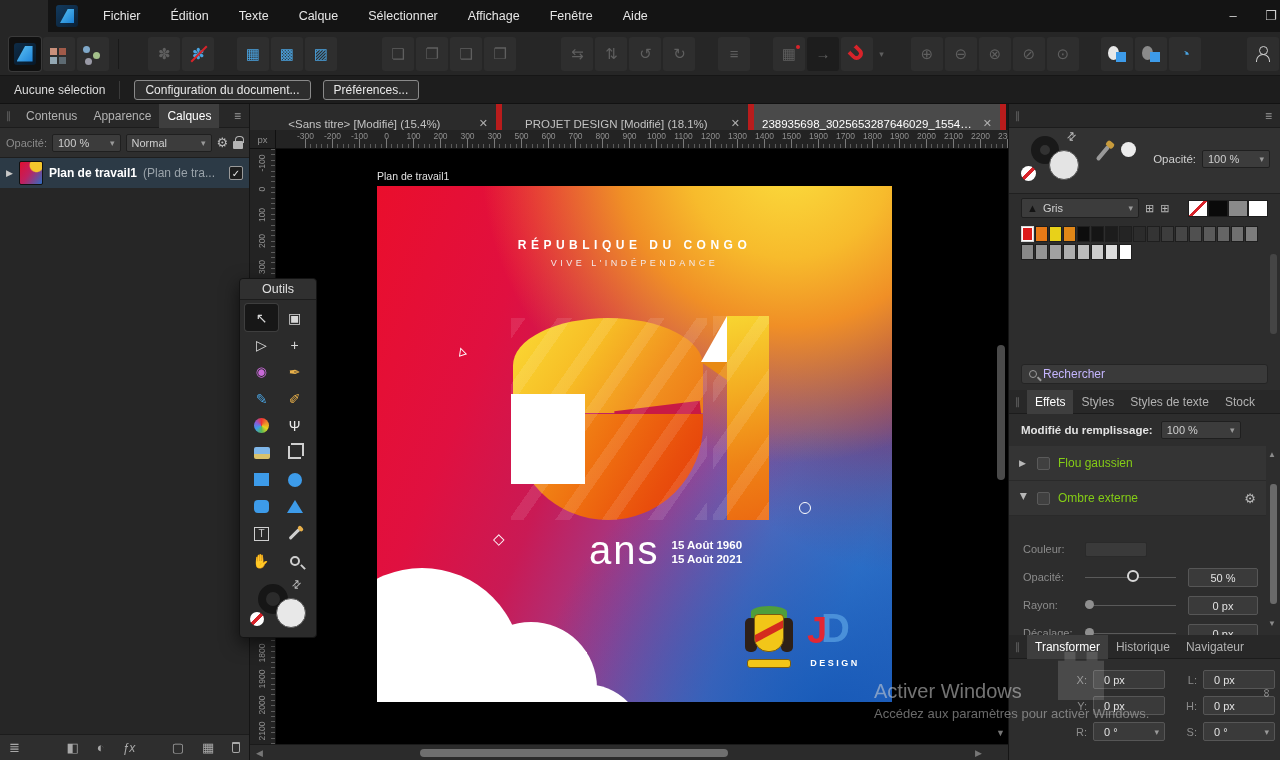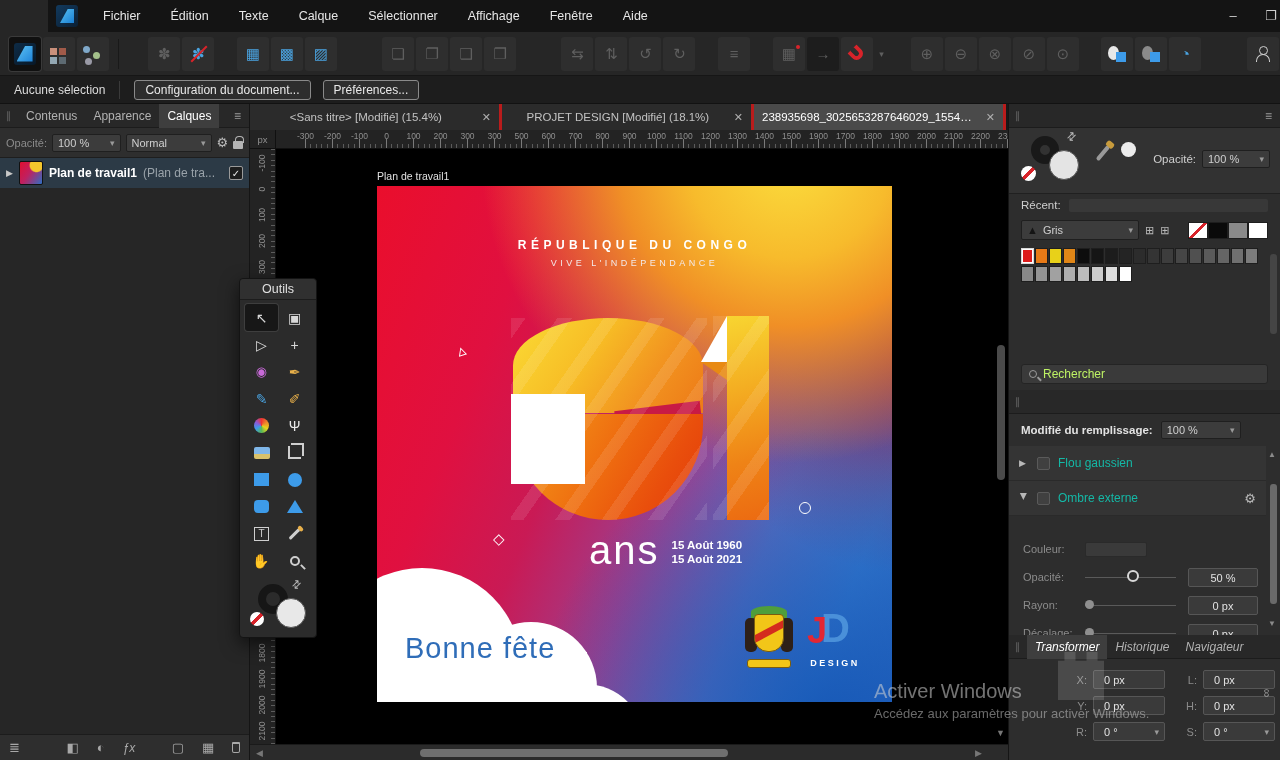--- a/index.html
+++ b/index.html
@@ -95,22 +95,22 @@
   .lp-ic { font-size:13px; padding:0 9px; }
   [data-icon="lock"] { width:10px; height:8px; background:#b5b5b5; border-radius:1px; position:relative; margin-top:4px; }
   [data-icon="lock"]::before { content:""; position:absolute; left:1.5px; top:-5px; width:7px; height:6px;
     border:1.5px solid #b5b5b5; border-bottom:none; border-radius:4px 4px 0 0; }
   [data-icon="trash"] { width:10px; height:11px; border:1.5px solid #a8a8a8; border-top:2.5px solid #a8a8a8;
     border-radius:1px 1px 2px 2px; margin:0 9px; }
 
   
   .doc-area { flex:1; position:relative; background:#000; overflow:hidden; }
   .doc-tabbar { position:absolute; left:0; top:0; right:0; height:26px; background:#191919; display:flex; }
-  .doc-tab { flex:1; max-width:252px; background:#2b2b2b; border-right:3px solid #b91c1c; color:#c2c2c2;
-    font-size:11.5px; display:flex; align-items:center; padding:0 8px; }
+  .doc-tab { flex:1; max-width:252px; background:#2b2b2b; border-right:6px solid #b91c1c; color:#c2c2c2;
+    font-size:11.5px; display:flex; align-items:flex-end; padding:0 8px; }
   .doc-tab.on { background:#4a4a4a; color:#fff; }
   .doc-tab .t-label { flex:1; text-align:center; white-space:nowrap; overflow:hidden; text-overflow:ellipsis; }
   .doc-tab .t-close { color:#b0b0b0; font-size:11px; padding-left:8px; }
 
   .ruler-corner { position:absolute; left:0; top:26px; width:26px; height:19px; background:#232323;
     border-bottom:1px solid #101010; border-right:1px solid #101010; color:#8f8f8f; font-size:9.5px;
     display:flex; align-items:center; justify-content:center; }
   .h-ruler { position:absolute; left:26px; top:26px; right:0; height:19px; background:#232323;
     border-bottom:1px solid #101010; overflow:hidden; }
   .h-labels { position:absolute; left:16px; top:1px; display:flex; }
@@ -275,32 +275,32 @@
   .swatch-none { background:#fff; background-image:linear-gradient(135deg,transparent 44%,#d8232a 44% 56%,transparent 56%) !important; }
   .pal-row1 .sw:first-of-type { box-shadow:0 0 0 1px #fff inset; border-color:#d8d8d8; }
   .rp-scroll1 { position:absolute; right:3px; top:150px; width:7px; height:80px; background:#454545; border-radius:3px; }
 
   .search-row { position:absolute; left:0; top:256px; right:0; height:28px; padding:4px 12px; }
   .search-box { height:20px; background:#3a3a3a; border:1px solid #242424; border-radius:3px;
     display:flex; align-items:center; gap:6px; padding:0 7px; }
   [data-icon="search"] { width:8px; height:8px; border:1.5px solid #9a9a9a; border-radius:50%; position:relative; flex:none; }
   [data-icon="search"]::after { content:""; position:absolute; left:7px; top:7px; width:5px; height:1.5px;
     background:#9a9a9a; transform:rotate(45deg); }
-  .search-ph { color:#bef264; font-size:12px; }
+  .search-ph { color:#c4b5fd; font-size:12px; }
   .fx-tabs { position:absolute; left:0; top:286px; right:0; }
   .fillop-row { position:absolute; left:0; top:312px; right:0; height:28px; display:flex; align-items:center;
     gap:8px; padding:0 12px; }
   .fillop-row .lbl-b { color:#e2e2e2; font-size:11.5px; font-weight:bold; }
   .fx-list { position:absolute; left:0; top:342px; right:14px; }
   .fx-row { height:35px; background:#343434; border-bottom:1px solid #2a2a2a; display:flex; align-items:center;
     gap:8px; padding:0 10px; }
   .fx-arrow { color:#b8b8b8; font-size:9px; width:10px; }
   .fx-row.open .fx-arrow { transform:rotate(90deg); }
   .fx-check { width:13px; height:13px; background:#404040; border:1px solid #5a5a5a; border-radius:2px; }
-  .fx-name { color:#14b8a6; font-size:12px; }
+  .fx-name { color:#84cc16; font-size:12px; }
   .fx-gear { margin-left:auto; color:#b8b8b8; font-size:13px; visibility:hidden; }
   .fx-row.open .fx-gear { visibility:visible; }
   .shadow-params { position:absolute; left:0; top:425px; right:14px; padding:8px 8px 0 14px; }
   .sp-row { display:flex; align-items:center; height:24px; margin-bottom:4px; }
   .sp-row .lbl { width:62px; }
   .sp-color-box { width:62px; height:15px; background:#3a3a3a; border:1px solid #2a2a2a; border-radius:2px; }
   .sp-slider { flex:1; height:1px; background:#5a5a5a; position:relative; margin-right:12px; }
   .sp-knob-open { position:absolute; left:46%; top:-7px; width:12px; height:12px; border:2px solid #d8d8d8;
     border-radius:50%; background:#2d2d2d; }
   .sp-knob-0 { position:absolute; left:0; top:-5px; width:9px; height:9px; background:#8f8f8f; border-radius:50%; }
@@ -614,21 +614,20 @@
             <span class="ans-dates">
               <span>15 Août 1960</span><br>
               <span>15 Août 2021</span>
             </span>
           </div>
 
           <div class="cloud-c1"></div>
           <div class="cloud-base"></div>
           <div class="cloud-c2"></div>
           <div class="cloud-c3"></div>
-          <div class="greeting">Bonne fête</div>
 
           <div class="emblem">
             <div class="wreath"></div>
               <div class="sup-l"></div>
               <div class="sup-r"></div>
             <div class="shield">
                 <div class="bend"></div>
               </div>
             <div class="banner"></div>
           </div>
@@ -665,24 +664,20 @@
         <div class="sw-dot"></div>
         <div class="sw-opacity">
           <span class="lbl">Opacité:</span>
           <span class="dd" style="width:68px;">
             <span>100 %</span>
               <span class="car" data-icon="caret">▾</span>
           </span>
         </div>
       </div>
 
-      <div class="recent-row">
-        <span class="lbl">Récent:</span>
-        <div class="recent-strip"></div>
-      </div>
 
       <div class="gris-row">
         <span class="dd gris-dd">
           <span class="gris-logo">▲</span>
           <span>Gris</span>
           <span class="car" data-icon="caret">▾</span>
         </span>
         <span class="grid-plus" data-icon="grid-plus">⊞</span>
         <span class="grid-plus" data-icon="grid-plus">⊞</span>
         <div class="quick-swatches">
@@ -731,20 +726,27 @@
 
       <div class="search-row">
         <div class="search-box">
           <span data-icon="search"></span>
           <span class="search-ph">Rechercher</span>
         </div>
       </div>
 
       <div class="fx-tabs ptabs">
         <span class="grip" data-icon="grip">∥</span>
+        <div style="display:flex;">
+
+        <div class="ptab on">Effets</div>
+            <div class="ptab">Styles</div>
+            <div class="ptab">Styles de texte</div>
+            <div class="ptab">Stock</div>
+          </div>
       </div>
 
       <div class="fillop-row">
         <span class="lbl-b">Modifié du remplissage:</span>
         <span class="dd" style="width:80px;">
           <span>100 %</span>
             <span class="car" data-icon="caret">▾</span>
         </span>
       </div>
 
@@ -791,21 +793,21 @@
             </span>
           <span class="sp-val">0 px</span>
         </div>
       </div>
       <span class="rp-scroll2-up" data-icon="up-arrow">▲</span>
       <div class="rp-scroll2"></div>
       <span class="rp-scroll2-dn" data-icon="down-arrow">▼</span>
 
       <div class="tf-tabs ptabs">
         <span class="grip" data-icon="grip">∥</span>
-        <div style="display:flex;font-style:italic;">
+        <div style="display:flex;">
 
         <div class="ptab on">Transformer</div>
             <div class="ptab">Historique</div>
             <div class="ptab">Navigateur</div>
           </div>
       </div>
 
       <div class="tf-body">
         <div class="tf-grid">
 

